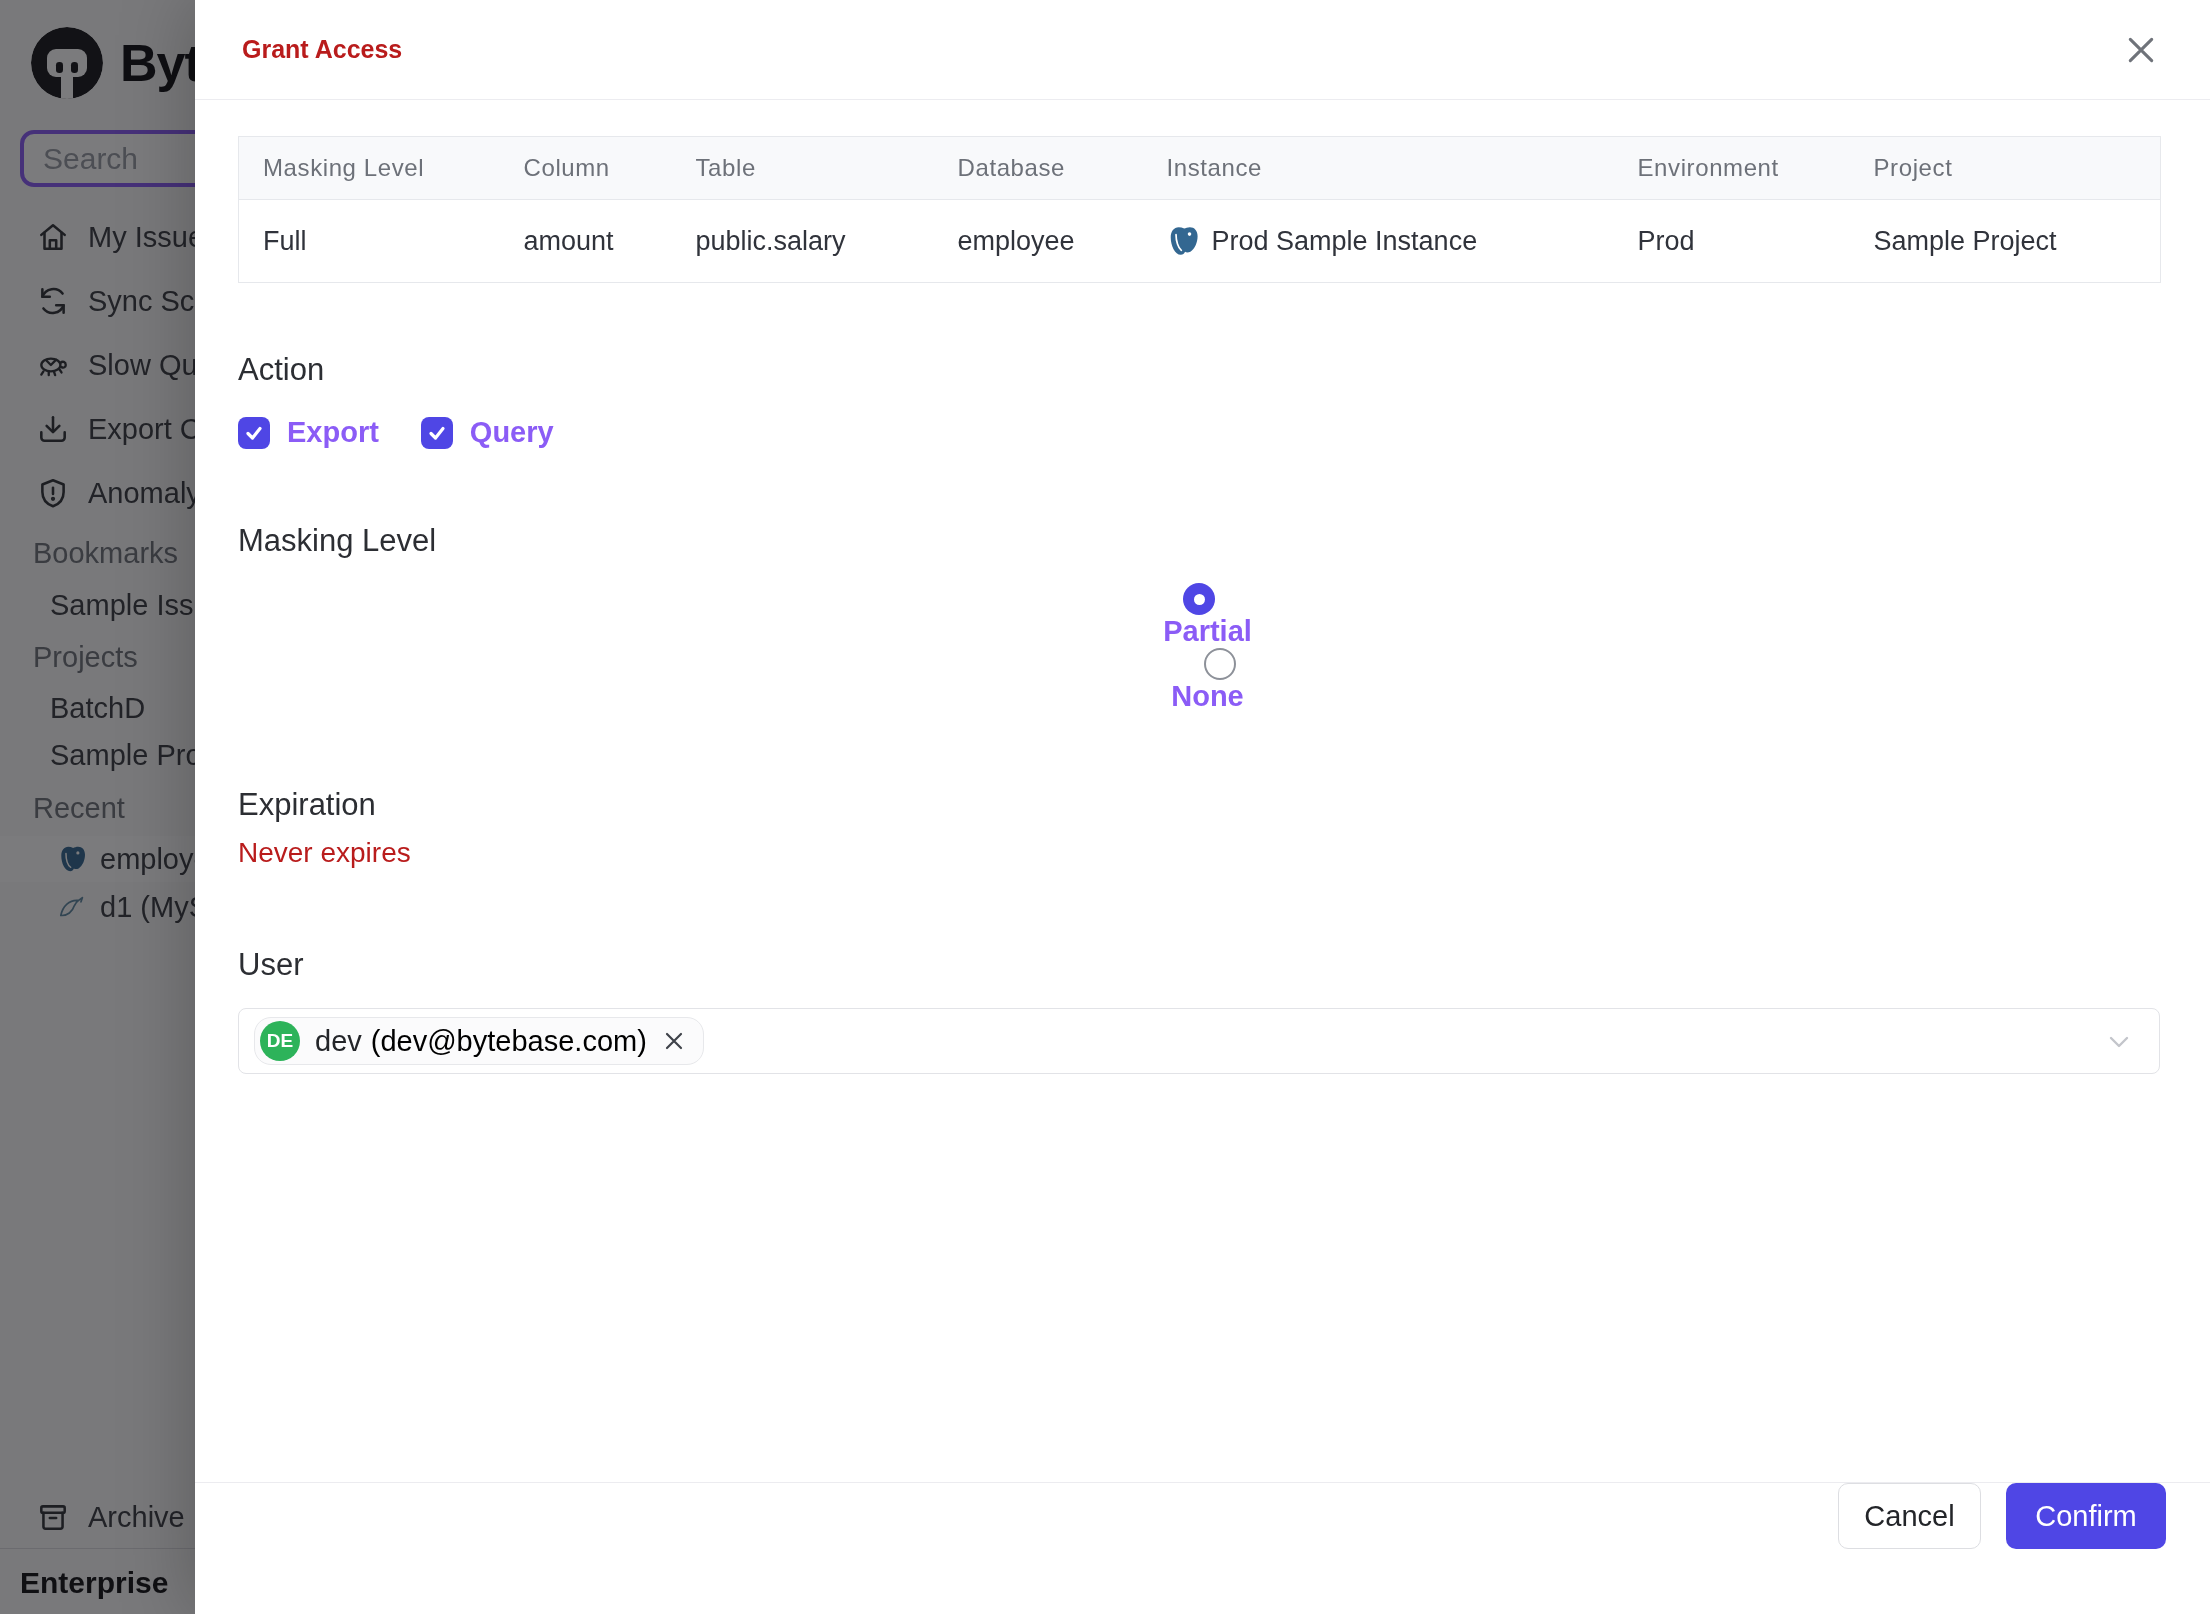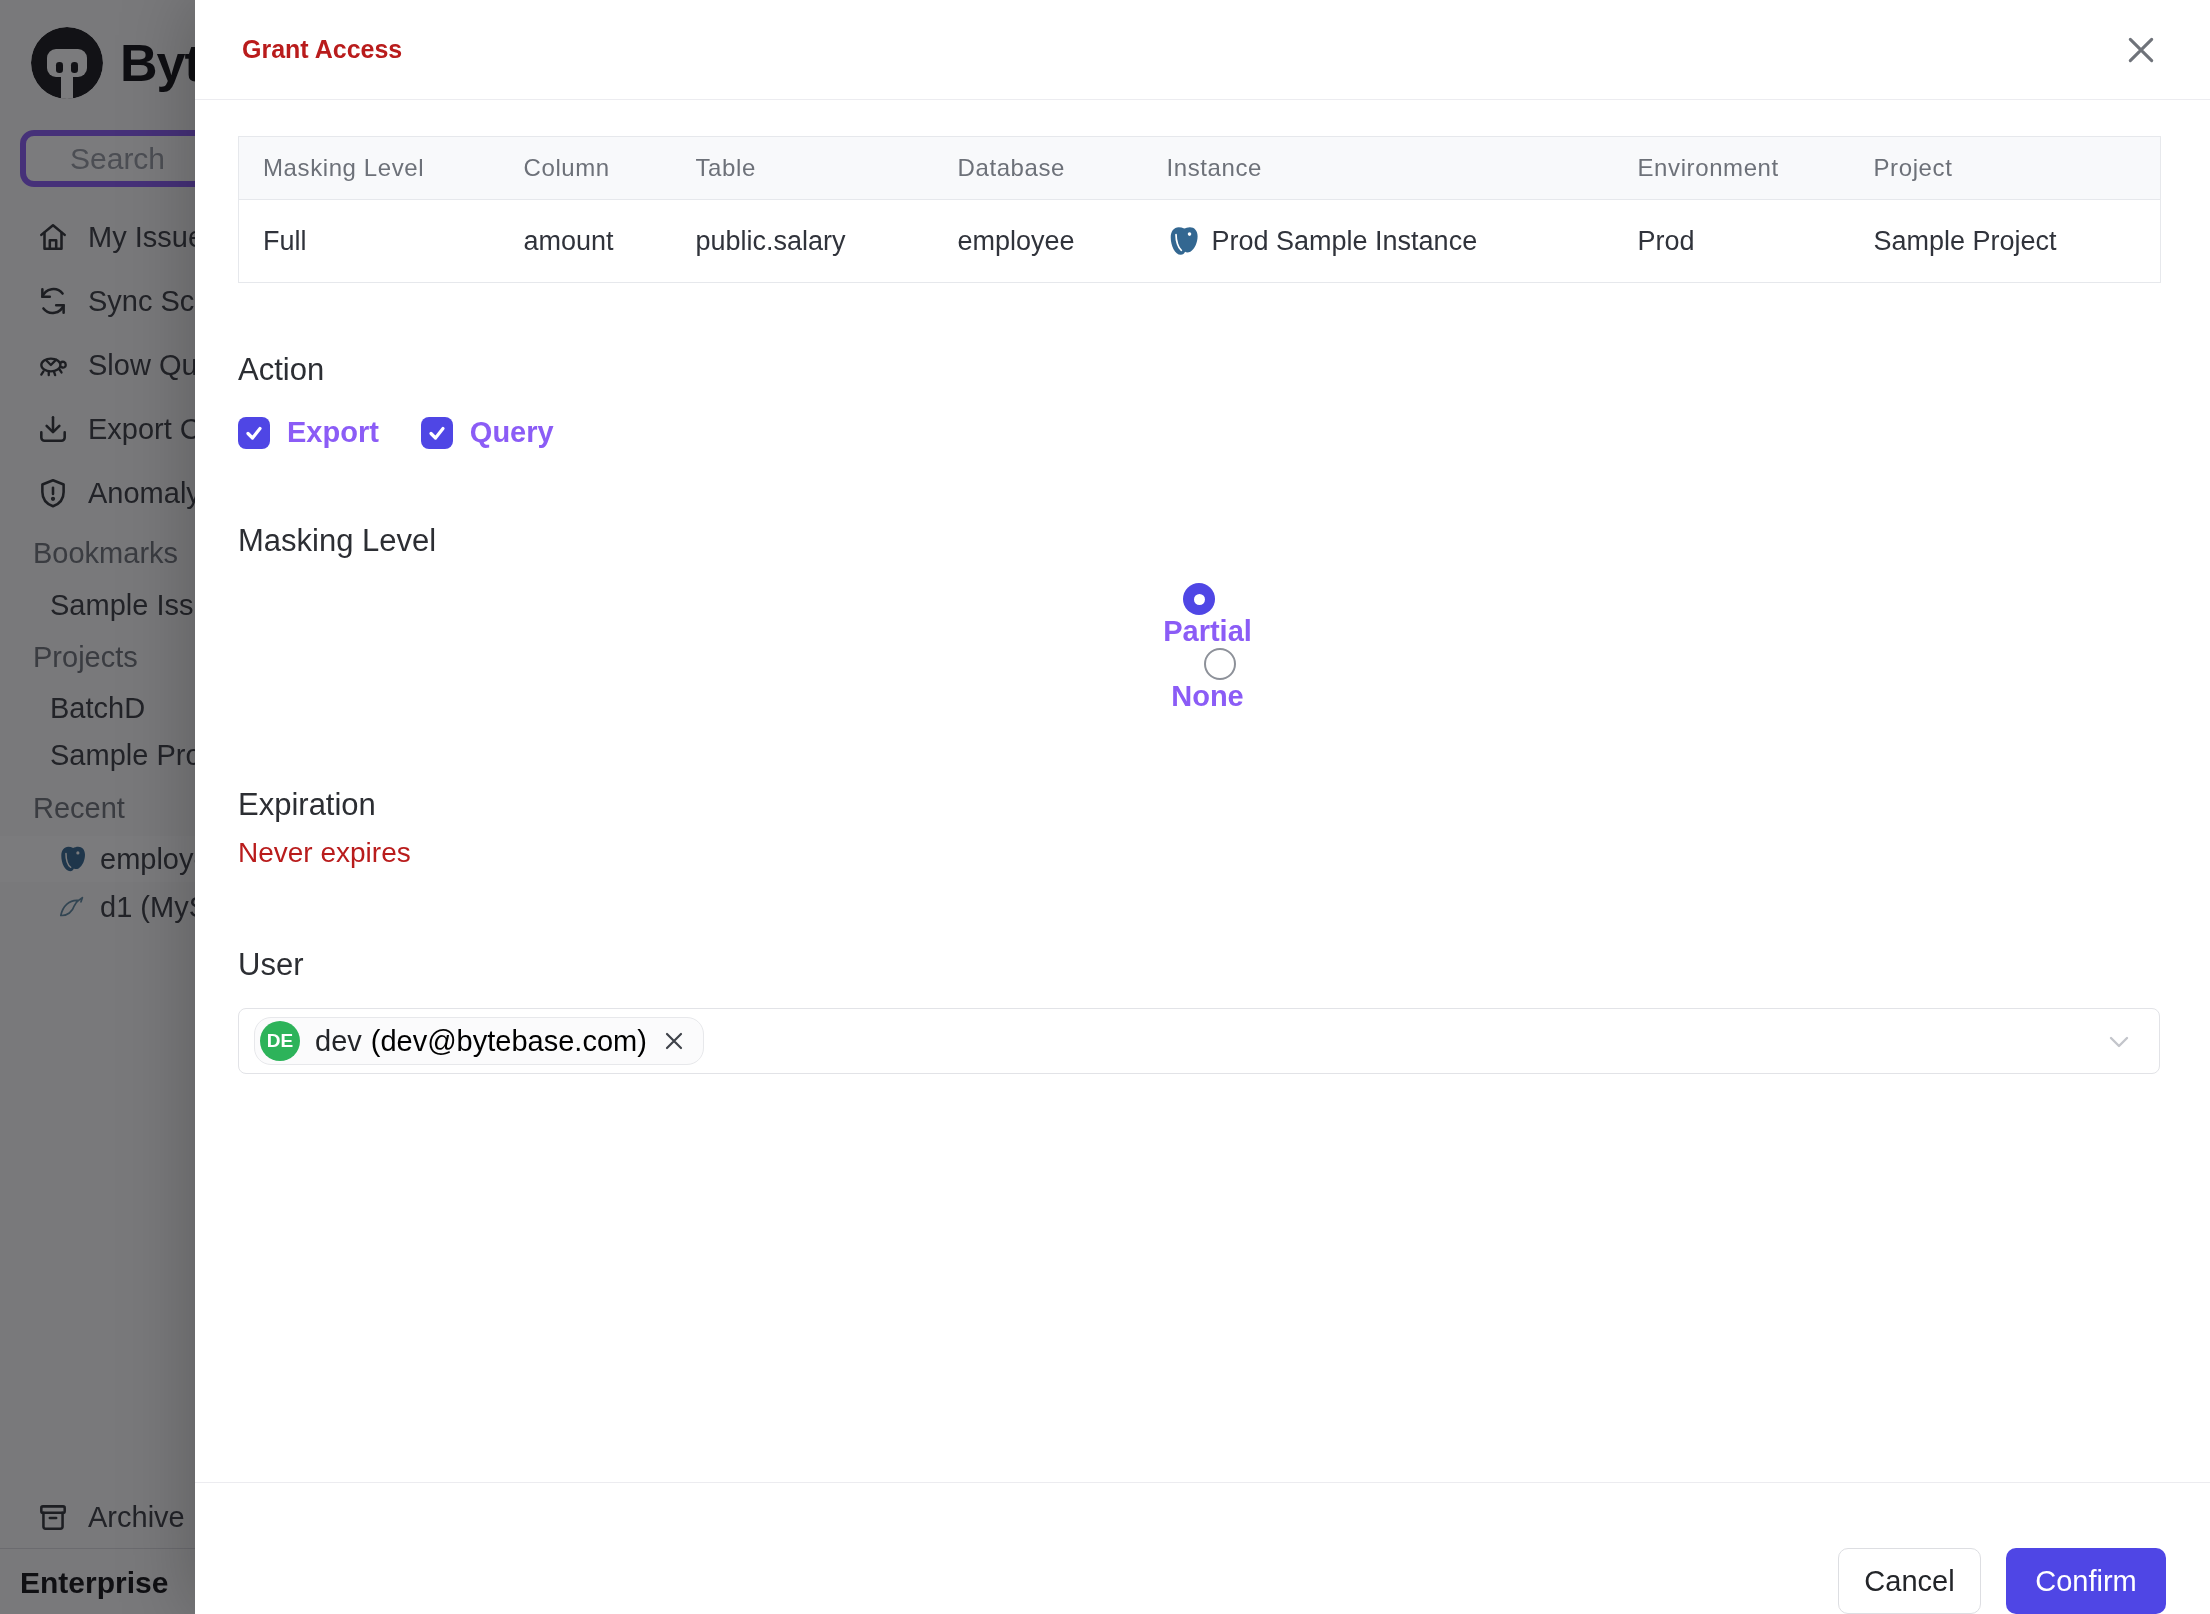--- a/index.html
+++ b/index.html
@@ -6,21 +6,21 @@
   html,body { background:#ffffff; }
   body { font-family:"Liberation Sans", sans-serif; }
   #root { position:relative; width:2210px; height:1614px; overflow:hidden; background:#fff; }
 
   
   .sidebar { position:absolute; left:0; top:0; width:195px; height:1614px; background:#fafafa; overflow:hidden; }
   .sidebar-inner { position:relative; width:430px; height:100%; }
   .logo-row { position:absolute; left:31px; top:27px; display:flex; align-items:center; }
   .logo-mark { width:72px; height:72px; flex:none; }
   .brand-text { margin-left:17px; font-size:52px; font-weight:800; color:#101014; white-space:nowrap; letter-spacing:-1px; }
-  .search-box { position:absolute; left:20px; top:130px; width:250px; height:57px; border:6px solid #8b5cf6; border-radius:14px; background:#ffffff; display:flex; align-items:center; padding-left:44px; }
+  .search-box { position:absolute; left:20px; top:130px; width:250px; height:57px; border:4px solid #8b5cf6; border-radius:14px; background:#ffffff; display:flex; align-items:center; padding-left:19px; }
   .search-box span { font-size:30px; color:#989ca4; }
   .nav-item { position:absolute; left:0; height:46px; display:flex; align-items:center; white-space:nowrap; }
   .nav-item .nico { width:34px; height:34px; margin-left:36px; color:#2f3237; flex:none; }
   .nav-item .nlabel { margin-left:18px; font-size:29px; color:#3a3d43; }
   .section-label { position:absolute; left:33px; height:40px; display:flex; align-items:center; font-size:29px; color:#6f737b; white-space:nowrap; }
   .sub-item { position:absolute; left:50px; height:44px; display:flex; align-items:center; font-size:29px; color:#3a3d43; white-space:nowrap; }
   .recent-row { position:absolute; left:0; width:430px; height:46px; display:flex; align-items:center; white-space:nowrap; }
   .recent-row.selected { background:#ffffff; }
   .recent-row .dbico { width:30px; height:30px; margin-left:58px; flex:none; }
   .recent-row .rlabel { margin-left:12px; font-size:29px; color:#3a3d43; }
@@ -66,21 +66,21 @@
   .note-text { margin-top:14px; font-size:28px; color:#b91c1c; }
 
   .user-select { margin-top:25px; height:66px; border:1.5px solid #e2e3e7; border-radius:8px; display:flex; align-items:center; padding-left:15px; position:relative; background:#fff; }
   .user-tag { display:inline-flex; align-items:center; height:48px; background:#fbfbfc; border:1px solid #e7e8eb; border-radius:17px; padding:0 16px 0 5px; }
   .avatar { width:40px; height:40px; border-radius:50%; background:var(--avatar-green); color:#fff; font-size:19px; font-weight:700; display:flex; align-items:center; justify-content:center; flex:none; }
   .tag-name { margin-left:15px; font-size:29px; color:#232529; }
   .tag-email { margin-left:9px; font-size:29px; color:#000000; }
   .tag-x { margin-left:14px; width:26px; height:26px; color:#3f434a; cursor:pointer; }
   .select-chevron { position:absolute; right:25px; top:18px; width:30px; height:30px; color:#c3c5cb; }
 
-  .modal-footer { flex:none; height:132px; border-top:1px solid #ececf0; display:flex; align-items:flex-end; justify-content:flex-end; padding-right:44px; }
+  .modal-footer { flex:none; height:132px; border-top:1px solid #ececf0; display:flex; align-items:flex-start; justify-content:flex-end; padding-right:44px; }
   .btn { height:66px; border-radius:10px; font-size:29px; display:flex; align-items:center; justify-content:center; cursor:pointer; }
   .btn-cancel { width:143px; background:#fff; border:1.5px solid #dddee2; color:#232529; }
   .btn-confirm { width:160px; margin-left:25px; background:var(--accent); color:#fff; font-weight:500; border:none; }
 
   :root { --accent:#4f46e5; --avatar-green:#2db35a; }
 </style>
 </head>
 <body>
 
 <div id="root">

